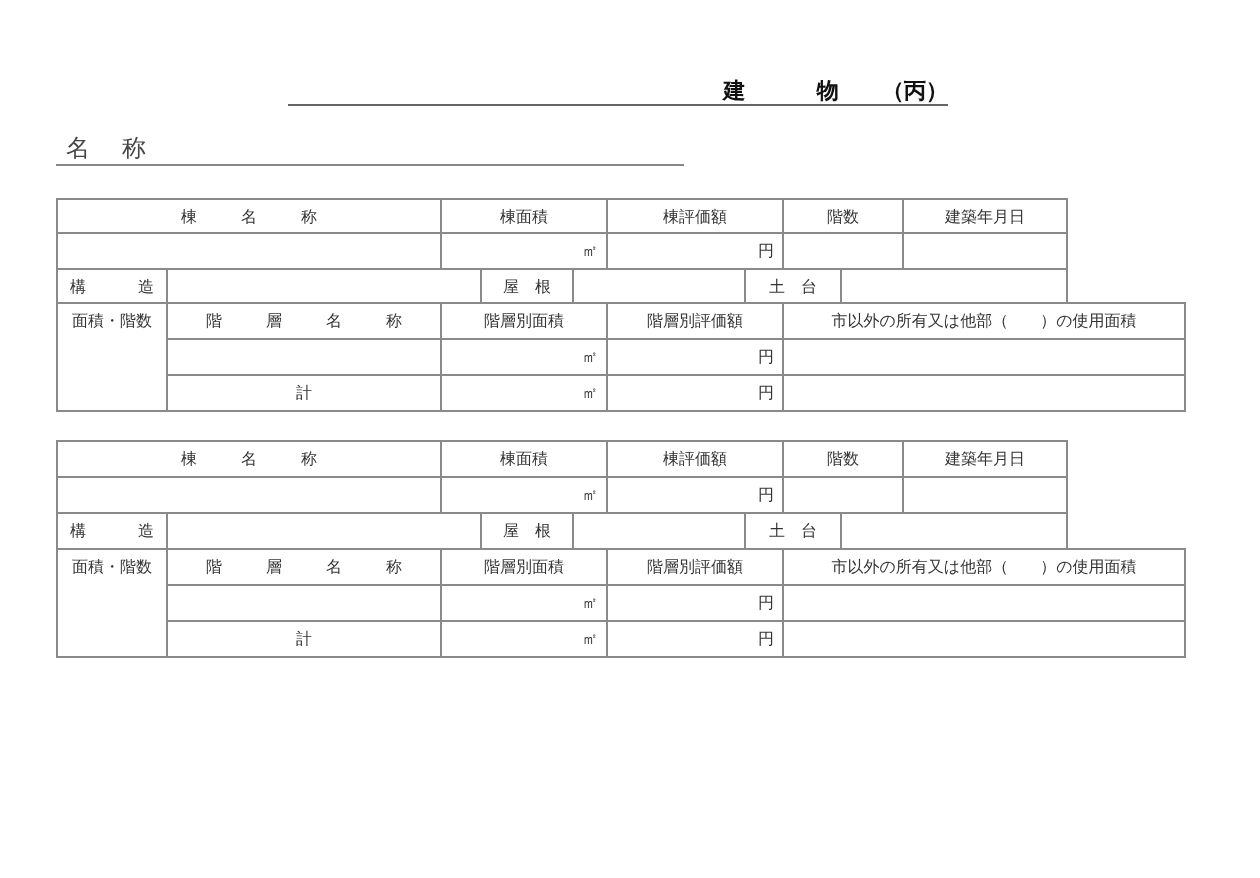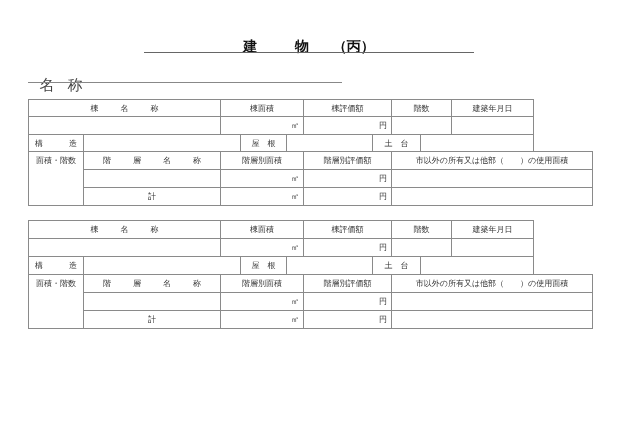--- a/index.html
+++ b/index.html
@@ -1,23 +1,23 @@
 <!DOCTYPE html>
 <html><head>
 <meta charset="utf-8">
 <style>
   html, body { margin:0; padding:0; background:#ffffff; }
   body { width:630px; height:439px; position:relative; overflow:hidden;
          font-family:"DejaVu Serif","Liberation Serif",serif; color:#333; }
   .abs { position:absolute; }
-  .title { left:144px; top:38px; width:330px; text-align:center; font-size:14px; font-weight:bold; color:#111;
+  .title { left:144px; top:38px; width:330px; text-align:right; font-size:11px; font-weight:bold; color:#111;
            font-family:"DejaVu Sans","Liberation Sans",sans-serif; letter-spacing:0; }
   .title span { display:inline-block; }
   .title-line { left:144px; top:52px; width:330px; height:0; border-top:1.5px solid #666; }
-  .name-label { left:33px; top:76px; font-size:15px; color:#444;text-align:center; }
+  .name-label { left:33px; top:66px; font-size:12px; color:#444; }
   .name-label span { display:inline-block; width:28px; }
   .name-line { left:28px; top:82px; width:314px; height:0; border-top:1px solid #888; }
 
   .cell { position:absolute; box-sizing:border-box; border:1px solid #8a8a8a; font-size:8px; color:#333;
           display:flex; align-items:center; justify-content:center; white-space:nowrap; }
   .cell.right { justify-content:flex-end; padding-right:4px; }
   .cell.top { align-items:flex-start; padding-top:3px; }
   .spaced span { display:inline-block; margin:0 11px; }
   .spaced2 span { display:inline-block; margin:0 4px; }
   .kozo { justify-content:space-between; padding:0 6px; }

